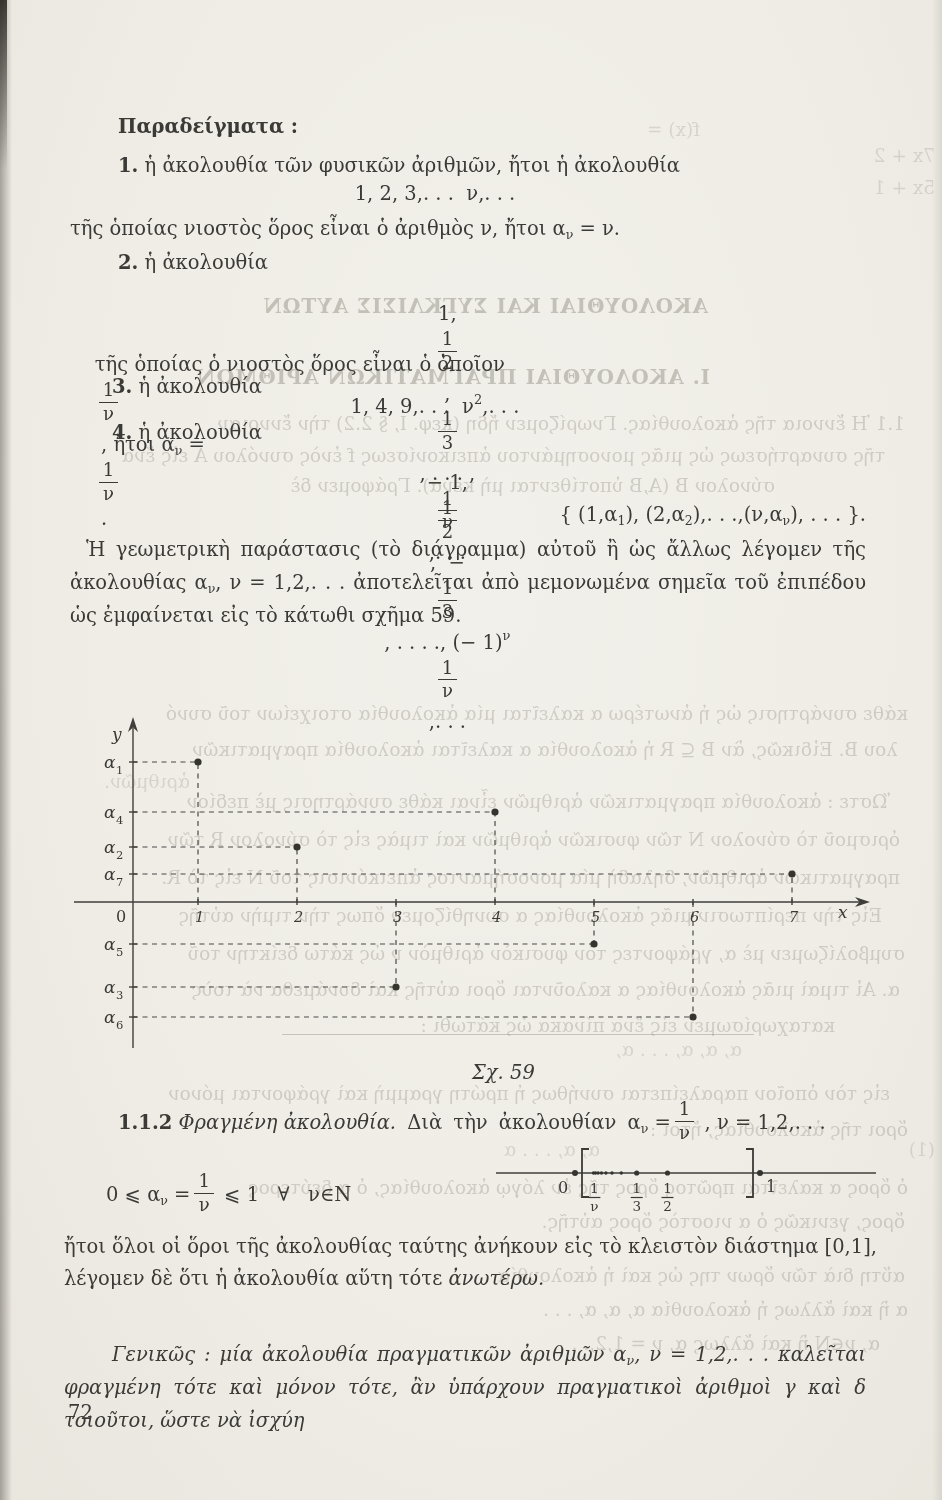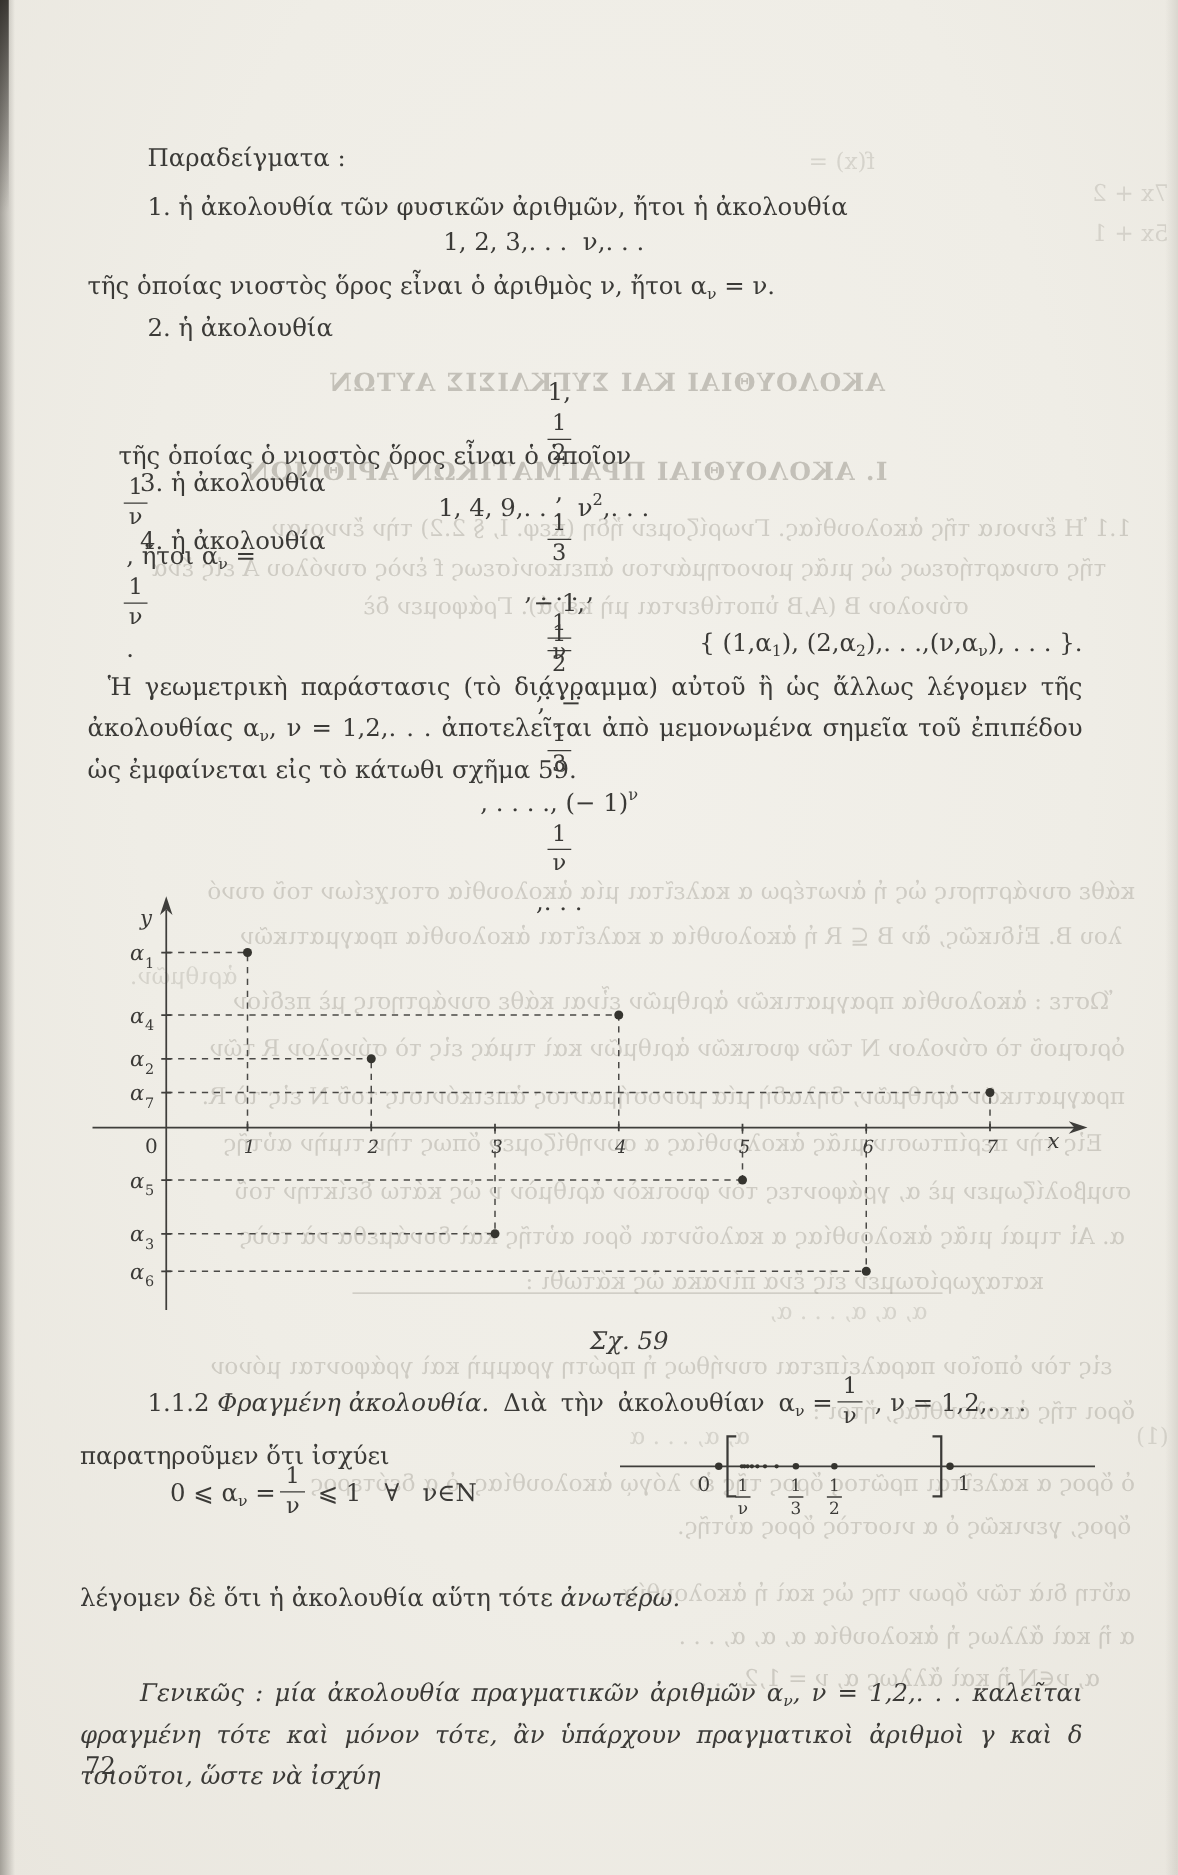--- a/index.html
+++ b/index.html
@@ -8,21 +8,21 @@
   .page{position:relative;width:942px;height:1500px;overflow:hidden;color:#3b3a37;
     background:radial-gradient(ellipse at 52% 38%, #f2f0ea 0%, #efede6 55%, #e9e6de 100%)}
   .edge-left{position:absolute;left:0;top:0;width:12px;height:100%;
     background:linear-gradient(to right, rgba(48,44,38,.38), rgba(48,44,38,0))}
   .edge-corner{position:absolute;left:0;top:0;width:7px;height:170px;
     background:linear-gradient(to bottom, rgba(25,22,18,.8), rgba(25,22,18,0))}
   .edge-right{position:absolute;right:0;top:0;width:10px;height:100%;
     background:linear-gradient(to left, rgba(60,55,48,.10), rgba(60,55,48,0))}
   .abs{position:absolute}
   .txt{font-size:19.5px;line-height:33px;white-space:pre-wrap}
-  .b{font-weight:normal}
+  .b{font-weight:bold}
   .i{font-style:italic}
   .ctr{left:40px;width:790px;text-align:center}
   .just{text-align:justify}
   .nowrap{white-space:nowrap}
   .ind48{text-indent:48px}
   .ind16{text-indent:16px}
   .wsp{word-spacing:5px}
   sub.s{font-size:12.5px;vertical-align:-4px;line-height:0}
   sup.p{font-size:13px;vertical-align:9px;line-height:0}
   .frac{display:inline-block;vertical-align:middle;text-align:center;line-height:1.05;margin:0 4px 4px}
@@ -208,22 +208,21 @@
           <circle class="dot" cx="722" cy="162" r="3.6"></circle>
           <text class="itl" x="34" y="168">α</text>
           <text class="asub" x="46" y="174">7</text>
           <text class="tick" x="719" y="210">7</text>
         </g>
       </svg>
   </div>
   <div class="abs txt i" style="left:472px;top:1056px"><span>Σχ.</span><span> 59</span></div>
 
   <div class="abs txt nowrap" style="left:70px;top:1100px"><span style="display:inline-block;width:48px"></span><span class="b">1.1.2</span><span class="i"> Φραγμένη ἀκολουθία.</span><span class="wsp"> Διὰ  τὴν  ἀκολουθίαν  α</span><sub class="s">ν</sub><span> =</span><span class="frac"><span class="fn">1</span><span class="fd">ν</span></span><span> , ν = 1,2,. . .</span></div>
-  <div class="abs txt" style="left:64px;top:1148px">παρατηροῦμεν ὅτι ἰσχύει</div>
-  <div class="abs txt" style="left:136px;top:1172px"><span>0 ⩽ α</span><sub class="s">ν</sub><span> =</span><span class="frac"><span class="fn">1</span><span class="fd">ν</span></span><span> ⩽ 1   ∀   ν∈N</span></div>
+  <div class="abs txt" style="left:106px;top:1172px"><span>0 ⩽ α</span><sub class="s">ν</sub><span> =</span><span class="frac"><span class="fn">1</span><span class="fd">ν</span></span><span> ⩽ 1   ∀   ν∈N</span></div>
 
   <div class="abs" id="numline" style="left:490px;top:1128px;width:392px;height:92px">
     <svg id="numlinesvg" width="392" height="92" viewBox="0 0 392 92">
         <g>
           <line class="ax" x1="6" y1="45" x2="386" y2="45"></line>
           <path class="br" d="M99,21 h-7 v48 h7"></path>
           <path class="br" d="M256,21 h7 v48 h-7"></path>
           <circle class="dot" cx="85" cy="45" r="3"></circle>
           <circle class="dot" cx="270" cy="45" r="3"></circle>
           <text class="num0" x="68" y="65">0</text>
@@ -249,20 +248,21 @@
         </g>
         <g>
           <circle class="dot" cx="177.5" cy="45" r="2.6"></circle>
           <text class="fr" x="177.5" y="65" text-anchor="middle">1</text>
           <line class="frb" x1="171.5" y1="69.5" x2="183.5" y2="69.5"></line>
           <text class="fr" x="177.5" y="83" text-anchor="middle">2</text>
         </g>
       </svg>
   </div>
 
+  <div class="abs txt" style="left:64px;top:1230px">ἤτοι ὅλοι οἱ ὅροι τῆς ἀκολουθίας ταύτης ἀνήκουν εἰς τὸ κλειστὸν διάστημα [0,1],</div>
   <div class="abs txt" style="left:64px;top:1262px"><span>λέγομεν δὲ ὅτι ἡ ἀκολουθία αὕτη τότε </span><span class="i">ἀνωτέρω.</span></div>
   <div class="abs txt just i ind48" style="left:64px;top:1338px;width:802px;white-space:normal"><span>Γενικῶς : </span><span>μία ἀκολουθία πραγματικῶν ἀριθμῶν  α</span><sub class="s">ν</sub><span>, ν = 1,2,. . .  καλεῖται φραγμένη τότε καὶ μόνον τότε, ἂν ὑπάρχουν πραγματικοὶ ἀριθμοὶ γ καὶ δ τοιοῦτοι, ὥστε νὰ ἰσχύη</span></div>
 
   <div class="abs txt" style="left:68px;top:1396px">72</div>
 
   <div class="edge-right"></div>
   <div class="edge-left"></div>
   <div class="edge-corner"></div>
 </div>
 

